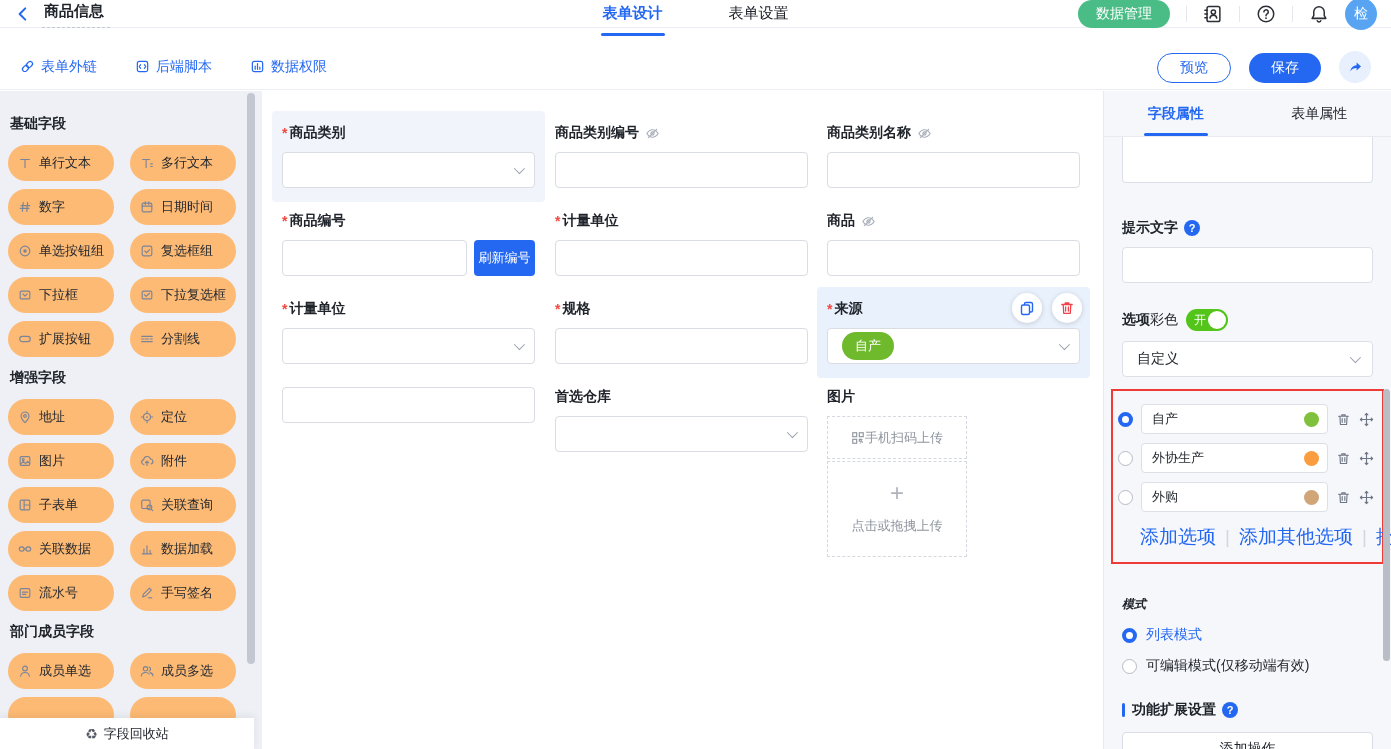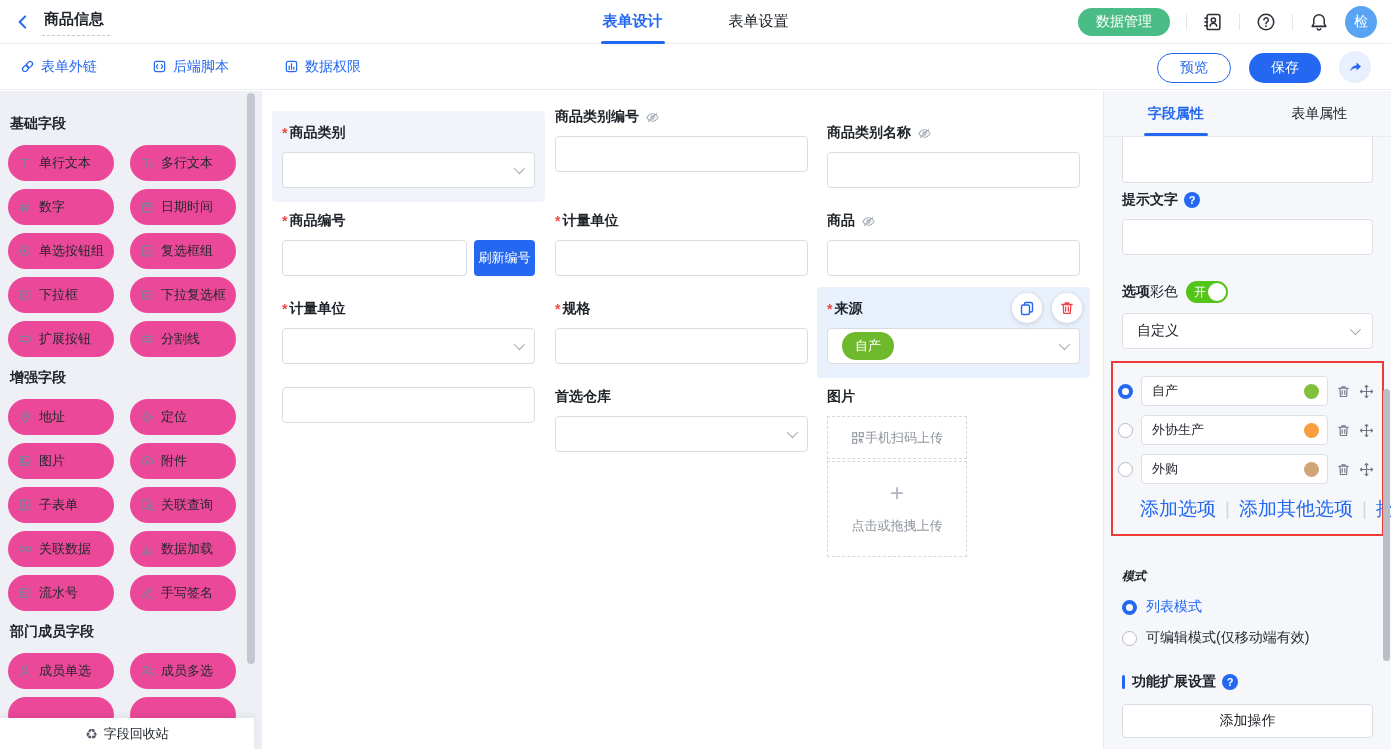--- a/index.html
+++ b/index.html
@@ -1,55 +1,55 @@
 <!DOCTYPE html>
 <html><head>
 <meta charset="utf-8">
 <style>
   * { margin:0; padding:0; box-sizing:border-box; }
   html,body { width:1391px; height:749px; }
   body { font-family:"Liberation Sans","DejaVu Sans",sans-serif; color:#1f2329; background:#fff; font-size:14px; }
   .app { position:relative; width:1391px; height:749px; overflow:hidden; background:#fff; }
 
   
-  .header { position:absolute; top:0; left:0; right:0; height:44px; background:#fff; border-bottom:1px solid #ebeef2; display:flex; align-items:center; padding:0 14px; }
+  .header { position:absolute; top:0; left:0; right:0; height:28px; background:#fff; border-bottom:1px solid #ebeef2; display:flex; align-items:center; padding:0 14px; }
   .h-left { display:flex; align-items:center; gap:10px; }
   .back-btn { display:flex; align-items:center; cursor:pointer; color:#2468f2; }
   .doc-title { font-size:15px; font-weight:700; color:#20242b; border-bottom:1px dashed #c4c8d0; padding:2px 6px 6px 2px; }
   .h-tabs { position:absolute; left:50%; transform:translateX(-50%); height:44px; display:flex; gap:66px; }
   .h-tab { position:relative; height:44px; display:flex; align-items:center; font-size:15px; color:#20242b; cursor:pointer; }
   .h-tab.active { color:#2468f2; font-weight:600; }
   .h-tab.active::after { content:""; position:absolute; left:-2px; right:-2px; bottom:0; height:3px; background:#2468f2; border-radius:2px; }
   .h-right { margin-left:auto; display:flex; align-items:center; gap:16px; }
   .pill-green { height:28px; padding:0 18px; border-radius:15px; color:#fff; font-size:14px; display:flex; align-items:center; border:none; cursor:pointer; }
   .h-divider { width:1px; height:16px; background:#e4e7ec; }
   .h-icon { width:20px; height:20px; color:#2b2f36; display:flex; cursor:pointer; }
   .avatar { width:32px; height:32px; border-radius:50%; background:#58a4f2; color:#fff; font-size:14px; display:flex; align-items:center; justify-content:center; cursor:pointer; }
 
   
   .subbar { position:absolute; top:44px; left:0; right:0; height:46px; background:#fff; border-bottom:1px solid #ebeef2; display:flex; align-items:center; padding:0 20px; }
-  .sub-links { display:flex; align-items:center; gap:55px; }
+  .sub-links { display:flex; align-items:center; gap:38px; }
   .sub-link { display:flex; align-items:center; gap:6px; color:#2468f2; font-size:14px; cursor:pointer; }
   .sub-right { margin-left:auto; display:flex; align-items:flex-end; gap:18px; }
   .btn-outline { height:30px; padding:0 22px; border-radius:16px; border:1px solid #2468f2; color:#2468f2; background:#fff; font-size:14px; cursor:pointer; }
   .btn-primary { height:30px; padding:0 22px; border-radius:16px; border:none; color:#fff; background:#2468f2; font-size:14px; cursor:pointer; }
   .btn-share { width:32px; height:32px; border-radius:50%; background:#e8f0fe; display:flex; align-items:center; justify-content:center; cursor:pointer; border:none; }
 
   
   .body-row { position:absolute; top:91px; left:0; right:0; bottom:0; }
   .sidebar { position:absolute; top:0; left:0; width:262px; height:100%; background:#eef0f5; overflow:hidden; }
   .canvas { position:absolute; top:0; left:262px; width:841px; height:100%; background:#fff; }
   .panel { position:absolute; top:0; right:0; width:288px; height:100%; background:#f5f7fa; border-left:1px solid #e8eaef; }
 
   
   .sb-inner { padding:12px 0 0 8px; }
   .sb-heading { font-size:14px; font-weight:700; color:#20242b; margin:12px 0 12px 2px; }
   .sb-heading.first { margin-top:12px; }
   .sb-grid { display:grid; grid-template-columns:106px 106px; column-gap:16px; row-gap:8px; }
-  .sbtn { height:36px; background:#ec4899; border-radius:18px; display:flex; align-items:center; gap:7px; padding:0 10px; font-size:13px; color:#23272e; cursor:pointer; white-space:nowrap; }
+  .sbtn { height:36px; background:#fdba74; border-radius:18px; display:flex; align-items:center; gap:7px; padding:0 10px; font-size:13px; color:#23272e; cursor:pointer; white-space:nowrap; }
   .sbtn .si { color:#7b8499; display:flex; flex:none; }
   .sbtn.ghost { color:transparent; }
   .side-scroll { position:absolute; top:2px; left:247px; width:8px; height:571px; background:#c3c7d1; border-radius:4px; }
   .recycle-bar { position:absolute; left:0; bottom:0; width:254px; height:31px; background:#fff; box-shadow:0 -2px 8px rgba(31,35,41,.08); display:flex; align-items:center; justify-content:center; gap:6px; font-size:13px; color:#23272e; cursor:pointer; }
   .recycle-glyph { color:#555b66; font-size:14px; }
 
   
   .cell { position:absolute; width:273px; padding:12px 10px 14px 10px; border-radius:4px; cursor:pointer; }
   .cell.hl-gray { background:#f1f4fa; }
   .cell.hl-blue { background:#e9f1fd; }
@@ -420,21 +420,21 @@
         <div class="flabel">
             <span class="req">*</span>
             <span>商品类别</span>
           </div>
         <div class="sel">
             <span></span>
             <span class="chev"></span>
           </div>
       </div>
 
-      <div class="cell" style="left:283px;top:4px">
+      <div class="cell" style="left:283px;top:20px">
         <div class="flabel">
             <span>商品类别编号</span>
           <span class="eye">
               <svg width="15" height="15" viewBox="0 0 16 16" fill="none" stroke="currentColor" stroke-width="1.2" stroke-linecap="round">
                 <path d="M2 8c1.7-2.7 3.7-4 6-4s4.3 1.3 6 4c-1.7 2.7-3.7 4-6 4S3.7 10.7 2 8Z"></path>
                 <circle cx="8" cy="8" r="1.7"></circle>
                 <path d="M3.5 12.5 12.5 3.5"></path>
               </svg>
             </span>
         </div>
@@ -571,21 +571,21 @@
     </main>
 
     <aside class="panel">
       <div class="panel-tabs">
         <div class="p-tab active">字段属性</div>
         <div class="p-tab">表单属性</div>
       </div>
       <div class="panel-body">
         <div class="partial-input"></div>
 
-        <div class="p-label" style="margin-top:8px">
+        <div class="p-label" style="margin-top:36px">
           <span>提示文字</span>
           <span class="q-circle">?</span>
         </div>
         <div class="p-input"></div>
 
         <div class="row-between" style="margin-top:26px">
           <span class="p-label">选项</span>
           <span class="color-wrap">
             <span>彩色</span>
             <span class="toggle" style="background-color: rgb(82, 196, 26);">

